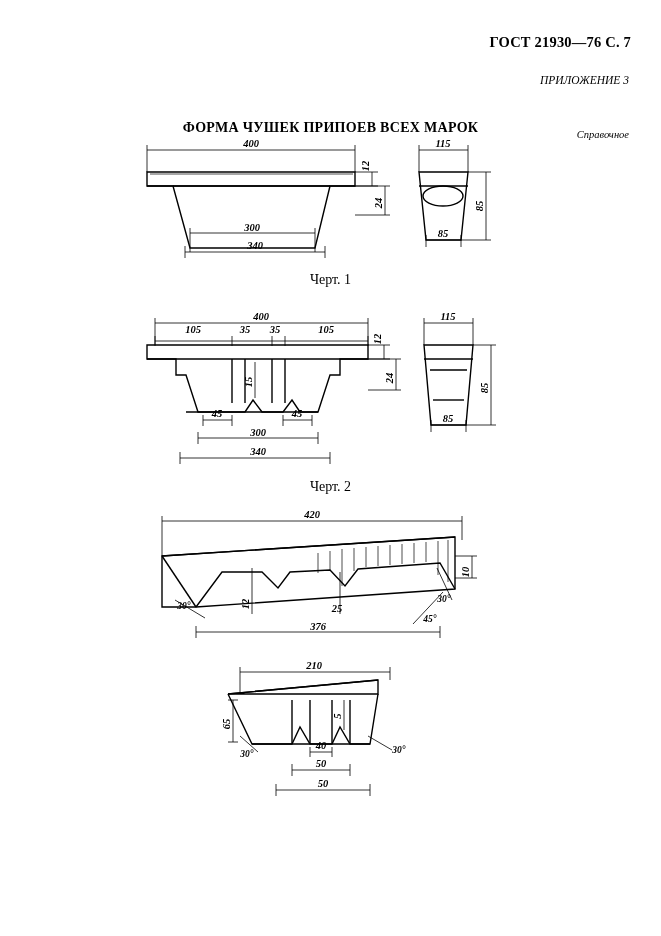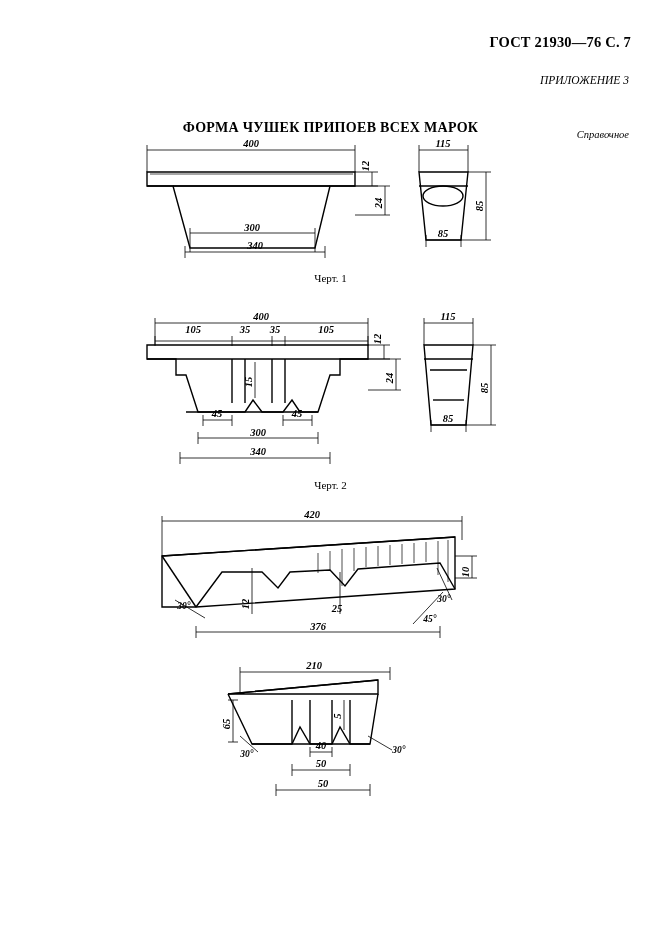--- a/index.html
+++ b/index.html
@@ -28,21 +28,21 @@
     font-style:italic; font-size:10.5px; text-align:left;margin-top:40px;
   }
   .doc-title {
     position:absolute; left:0; right:0; top:120px;
     text-align:center;
     font-weight:bold; font-size:14px; letter-spacing:0.3px;
   }
   .fig-cap {
     position:absolute;
     width:100%; text-align:center;
-    font-size:11px;
+    font-size:14px;
   }
   #cap1 { top:272px; }
   #cap2 { top:479px; }
   #cap3 { top:812px; }
 
   svg { position:absolute; left:0; top:0; }
   svg text { font-family:"Liberation Serif", serif; font-style:italic; font-weight:bold; }
 </style>
 </head>
 <body>

